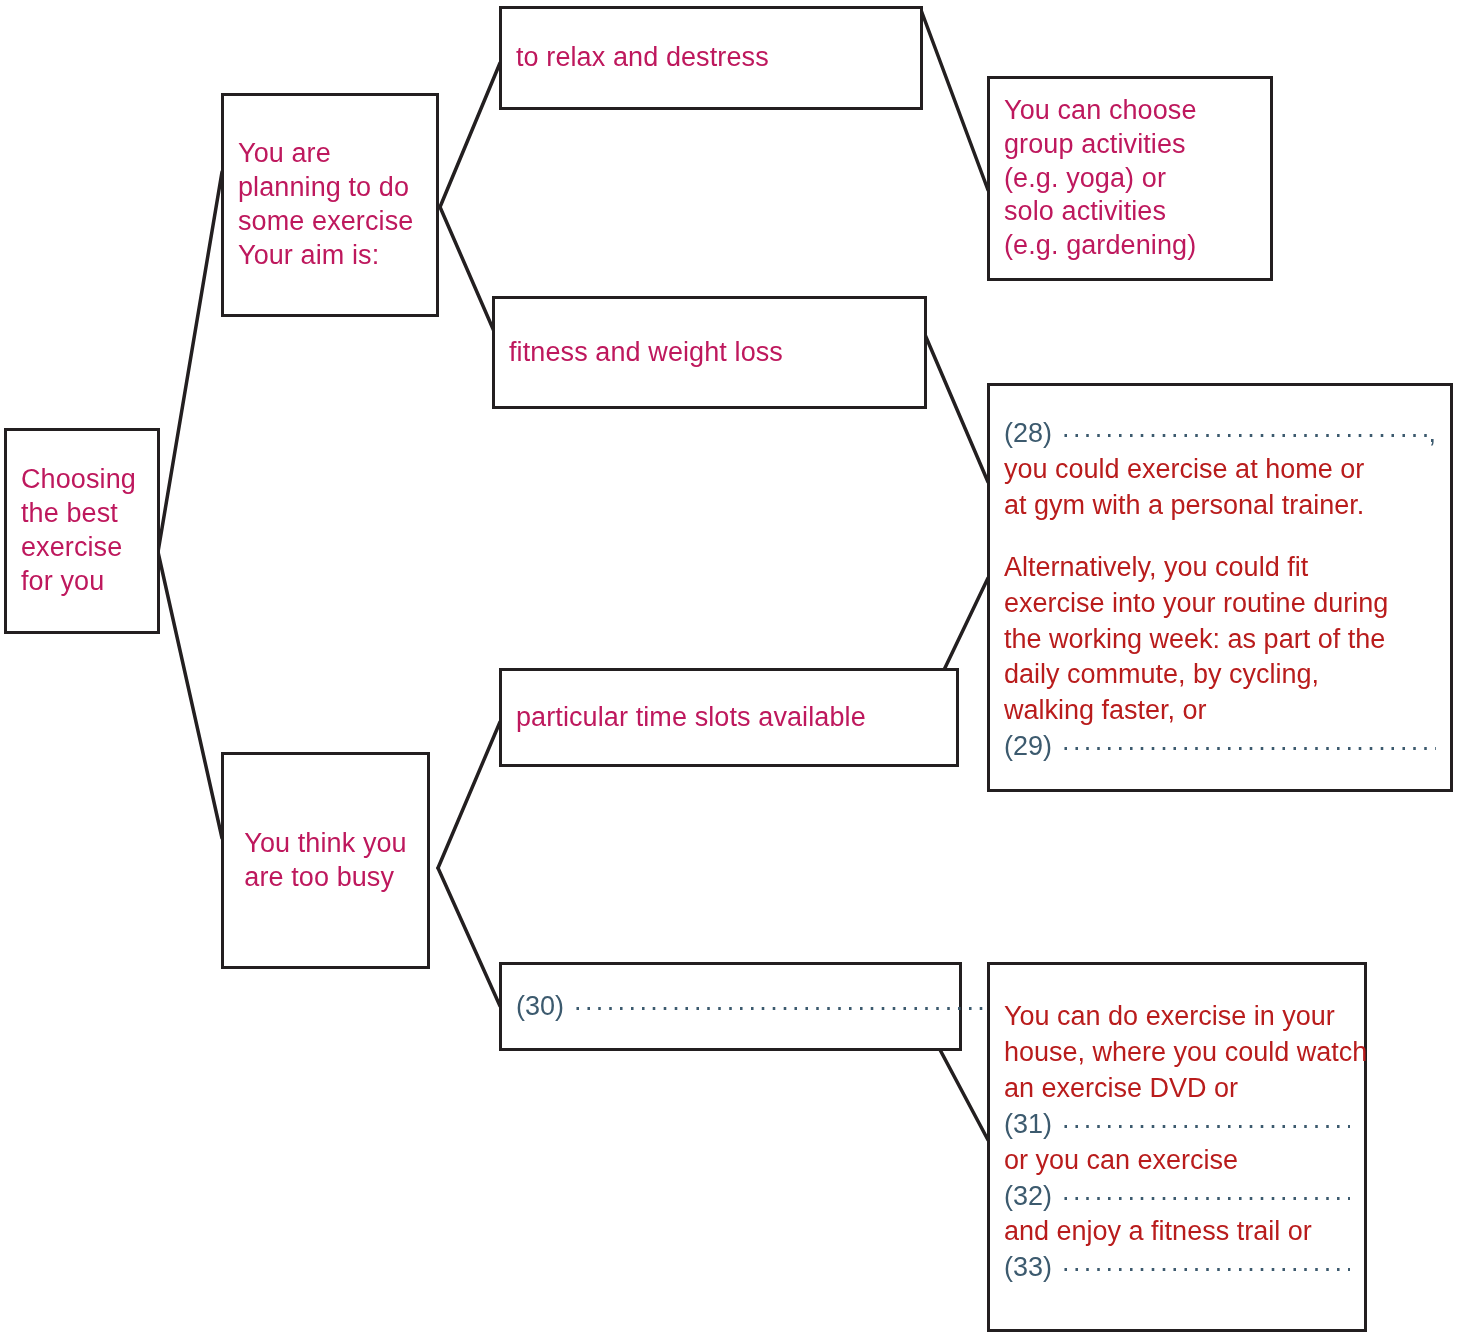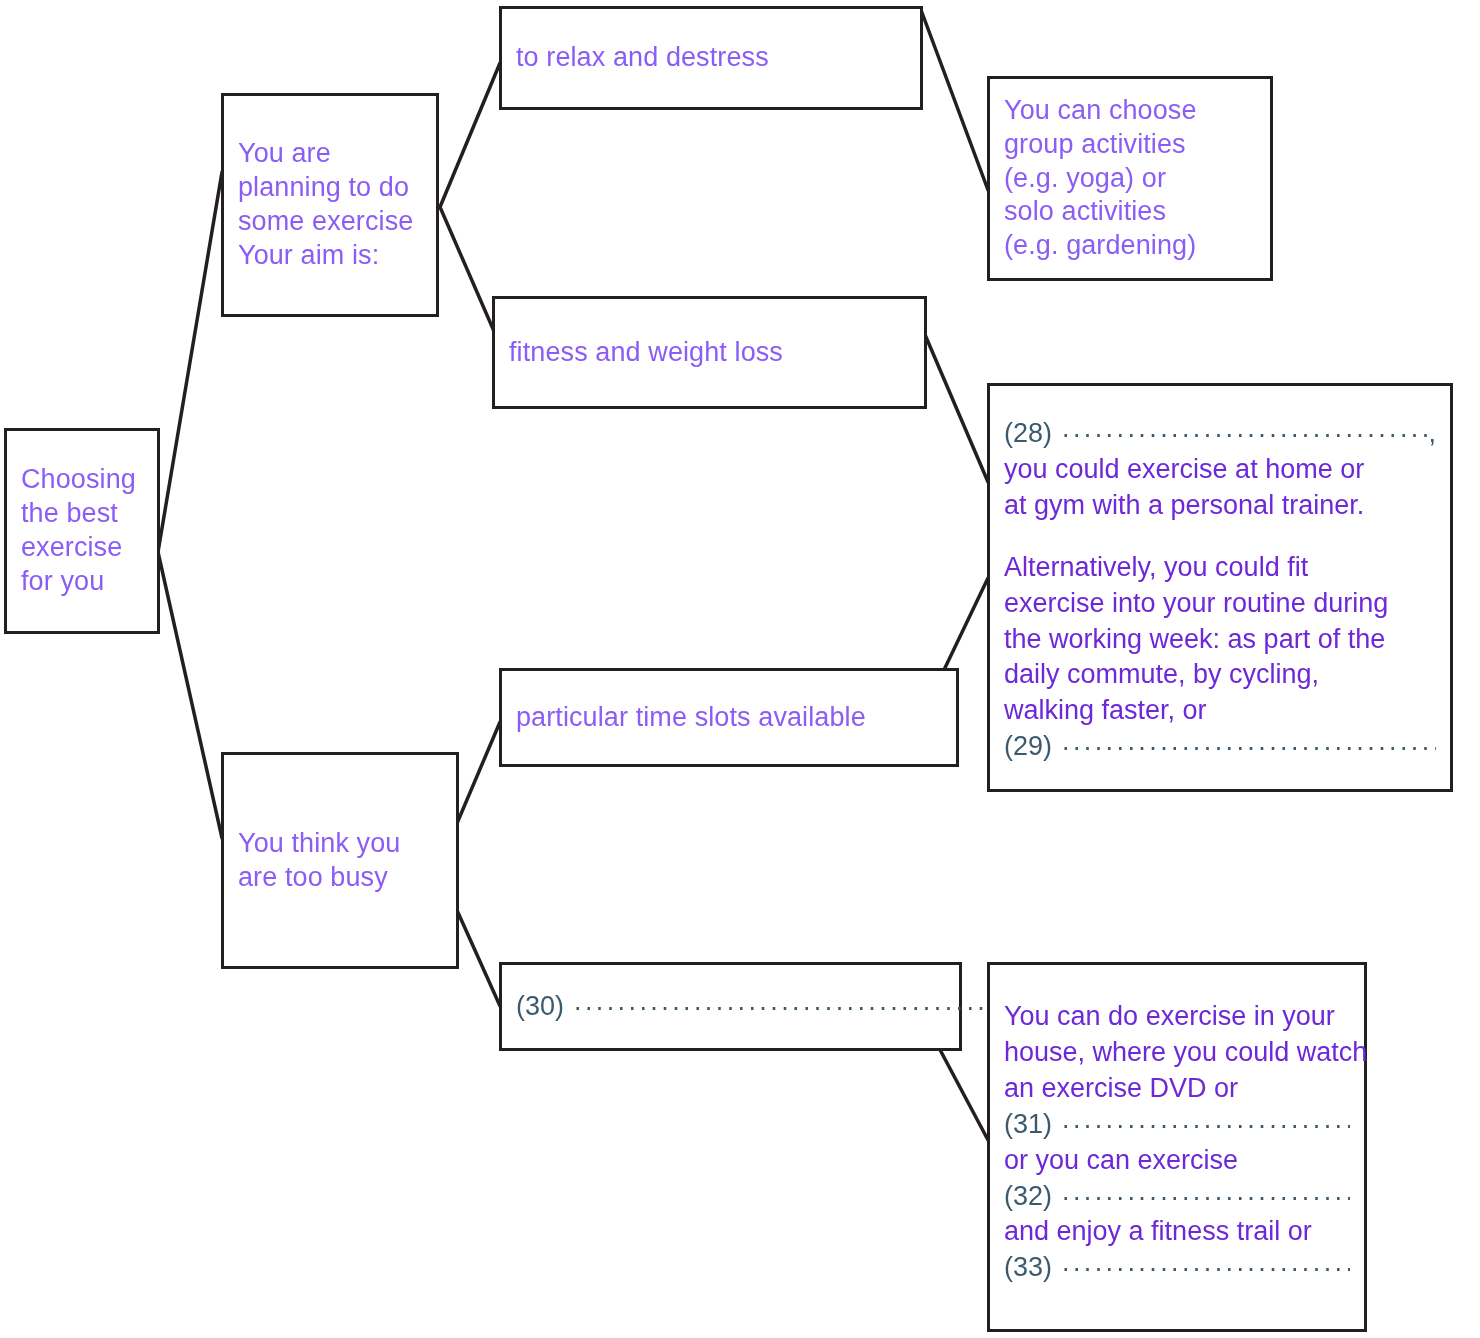--- a/index.html
+++ b/index.html
@@ -21,32 +21,32 @@
     border: 3px solid #231f20;
     background: #ffffff;
     z-index: 5;
     display: flex;
     flex-direction: column;
     justify-content: center;
   }
   .node .txt {
     font-size: 27px;
     line-height: 1.30;
-    color: #8b5cf6;
+    color: #be185d;
     letter-spacing: 0.1px;
     white-space: pre-line;
     padding: 0 14px;
   }
   .node .txt.tight { line-height: 1.255; }
   .para { padding: 0 14px; }
   .para + .para { margin-top: 26px; }
   .line {
     font-size: 27px;
     line-height: 1.33;
-    color: #6d28d9;
+    color: #b91c1c;
     white-space: pre;
     padding: 0 14px;
   }
   .gapnum {
     color: #3c5a6e;
     font-size: 27px;
     line-height: 1.33;
     white-space: pre;
     padding: 0 14px;
     display: flex;
@@ -112,21 +112,21 @@
 for you</div>
   </div>
 
   <div class="node" style="left:221px; top:93px; width:218px; height:224px;">
     <div class="txt tight">You are
 planning to do
 some exercise
 Your aim is:</div>
   </div>
 
-  <div class="node" style="left:221px; top:752px; width:238px; height:217px;">
+  <div class="node" style="left:221px; top:752px; width:209px; height:217px;align-items:center;">
     <div class="txt tight">You think you
 are too busy</div>
   </div>
 
   <div class="node" style="left:499px; top:6px; width:424px; height:104px;">
     <div class="txt">to relax and destress</div>
   </div>
 
   <div class="node" style="left:492px; top:296px; width:435px; height:113px;">
     <div class="txt">fitness and weight loss</div>

